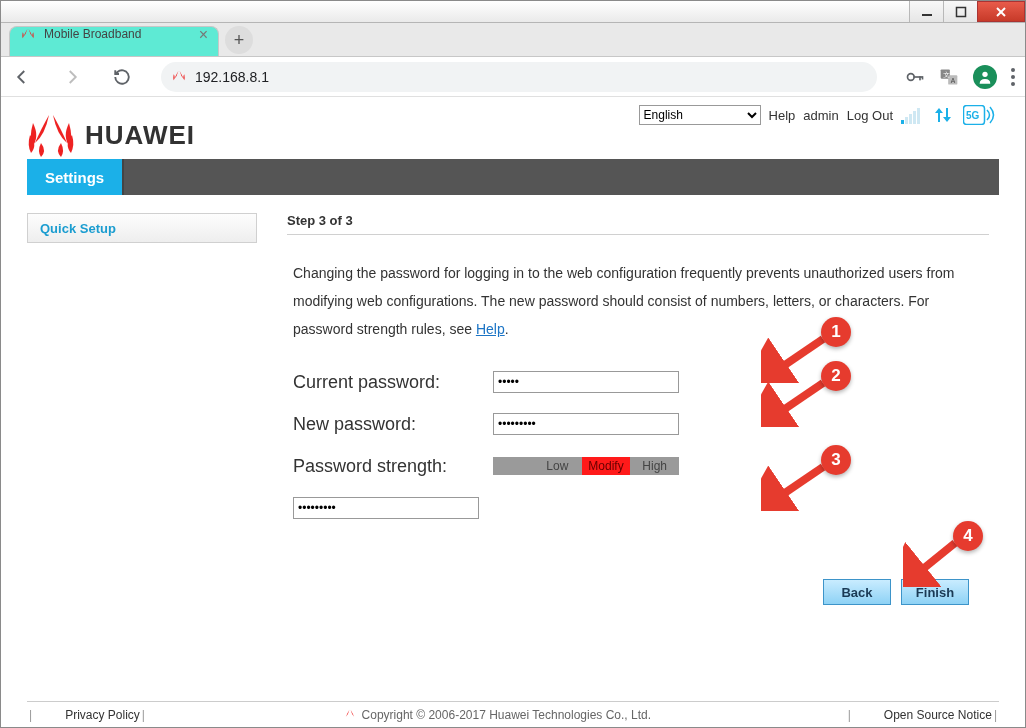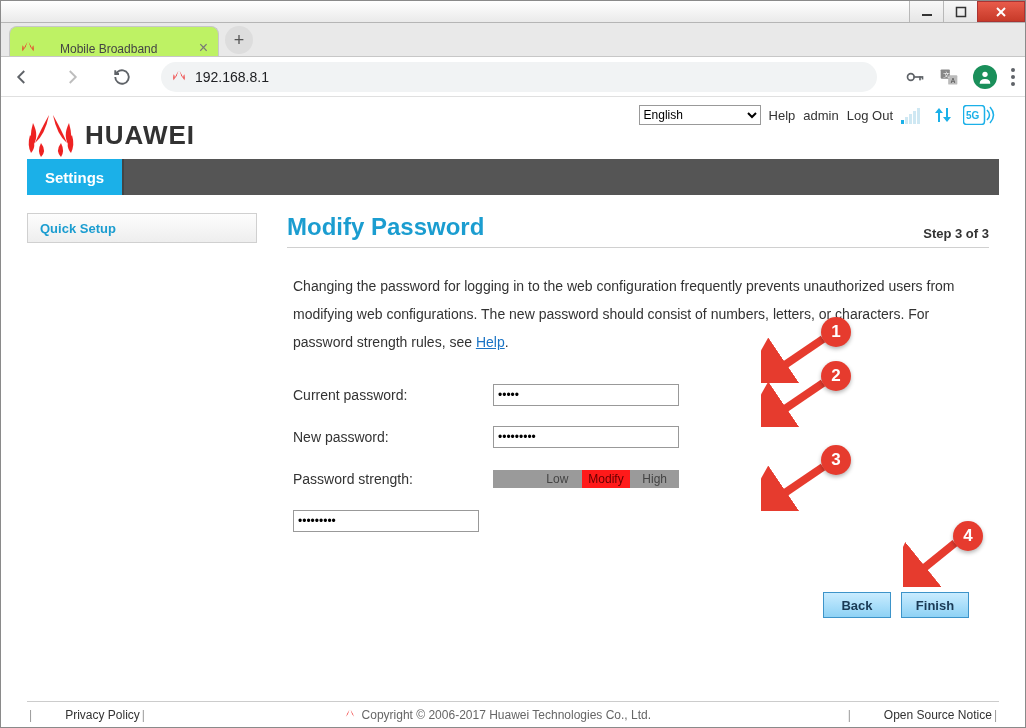--- a/index.html
+++ b/index.html
@@ -7,21 +7,21 @@
 
   
   .window { width: 1026px; height: 728px; border: 1px solid #8a8a8a; background: #fff; position: relative; display: flex; flex-direction: column; }
   .titlebar { height: 22px; background: linear-gradient(#fff,#eaeaea); border-bottom: 1px solid #b5b5b5; display: flex; justify-content: flex-end; align-items: stretch; }
   .tb-btn { width: 34px; border-left: 1px solid #b8b8b8; display: flex; align-items: center; justify-content: center; background: linear-gradient(#f8f8f8,#e6e6e6); }
   .tb-btn.close { width: 48px; background: linear-gradient(#e85b4a,#c73a29); border:1px solid #a33; }
   .tb-btn svg { display:block; }
 
   
   .tabstrip { height: 34px; background: #e9e9e9; display: flex; align-items: flex-end; padding-left: 8px; gap:6px; border-bottom:1px solid #c7c7c7;}
-  .tab { background: #bef264; border:1px solid #c7c7c7; border-bottom:none; border-radius: 8px 8px 0 0; height: 30px; min-width: 210px; display: flex; align-items: flex-end; padding: 0 10px; gap:24px;}
+  .tab { background: #5eead4; border:1px solid #c7c7c7; border-bottom:none; border-radius: 8px 8px 0 0; height: 30px; min-width: 210px; display: flex; align-items: flex-start; padding: 0 10px; gap:8px;}
   .tab .favicon { width:16px; height:16px; }
   .tab-title { font-size: 12px; color:#444;}
   .tab-close { margin-left:auto; color:#777; font-size:16px; line-height:1;}
   .newtab { width:28px; height:28px; border-radius:50%; background:#ddd; display:flex;align-items:center;justify-content:center; margin-bottom:2px; color:#555; font-size:18px;}
 
   
   .addrbar { height: 40px; display:flex; align-items:center; padding: 0 10px; gap:28px; border-bottom:1px solid #e0e0e0;}
   .nav-icn { width:22px; height:22px; display:flex; align-items:center; justify-content:center; color:#5f6368; }
   .nav-icn.disabled { color:#bdbdbd; }
   .url-box { flex:1; display:flex; align-items:center; gap:8px; height:30px; padding:0 10px; border-radius:15px; background:#f1f3f4; font-size:14px; color:#202124;}
@@ -48,21 +48,21 @@
   .body-row { display:flex; gap:30px; padding-top:18px; flex:1; min-height:0;}
   .sidebar { width:230px; }
   .side-item { border:1px solid #d0d0d0; background:linear-gradient(#fdfdfd,#eee); height:30px; display:flex; align-items:center; padding:0 12px; color:#1b9dd0; font-weight:bold; font-size:13px;}
   .main { flex:1; padding-right:10px; }
   .page-title-row { display:flex; justify-content:space-between; align-items:flex-end; border-bottom:1px solid #d0d0d0; padding-bottom:6px; margin-bottom:24px;}
   .page-title { color:#1b9dd0; font-size:24px; font-weight:bold;}
   .step-ind { font-weight:bold; font-size:13px;}
   .desc { font-size:14px; line-height:2; color:#333; margin-bottom:18px; padding:0 6px;}
   .desc a { color:#1b74c5; text-decoration:underline;}
   .form-row { display:flex; align-items:center; height:42px; padding-left:6px;}
-  .form-label { width:200px; font-size:14px;}
+  .form-label { width:200px; font-size:18px;}
   .txt-inp { width:186px; height:22px; border:1px solid #999; padding:0 4px; font-size:12px; font-family:Arial;}
   .strength { display:flex; width:186px; height:18px;}
   .str-seg { flex:1; text-align:center; font-size:12px; line-height:18px; color:#444;}
   .str-low { background:#9a9a9a;padding-left:40px;}
   .str-mid { background:#ff1a1a; color:#600;}
   .str-high { background:#9a9a9a;}
   .btn-row { display:flex; justify-content:flex-end; gap:10px; margin-top:50px; padding-right:20px;}
   .hbtn { min-width:68px; height:26px; background:linear-gradient(#c9ecff,#8ed2f5); border:1px solid #3d94c9; font-weight:bold; font-size:13px; color:#1a3a55; cursor:pointer;}
 
   .footer { border-top:1px solid #ccc; height:26px; display:flex; align-items:center; font-size:12px; color:#333; margin-top:auto;}
@@ -221,21 +221,20 @@
     <div class="navbar">
       <div class="navtab">Settings</div>
     </div>
 
     <div class="body-row">
       <div class="sidebar">
         <div class="side-item">Quick Setup</div>
       </div>
       <div class="main">
         <div class="page-title-row">
-          <div class="page-title">Modify Password</div>
           <div class="step-ind">Step 3 of 3</div>
         </div>
         <div class="desc">
           <span>Changing the password for logging in to the web configuration frequently prevents unauthorized users from modifying web configurations. The new password should consist of numbers, letters, or characters. For password strength rules, see </span><a href="#">Help</a><span>.</span>
         </div>
 
         <div class="form-row">
           <div class="form-label">Current password:</div>
           <input type="password" class="txt-inp" value="•••••" style="">
         </div>

